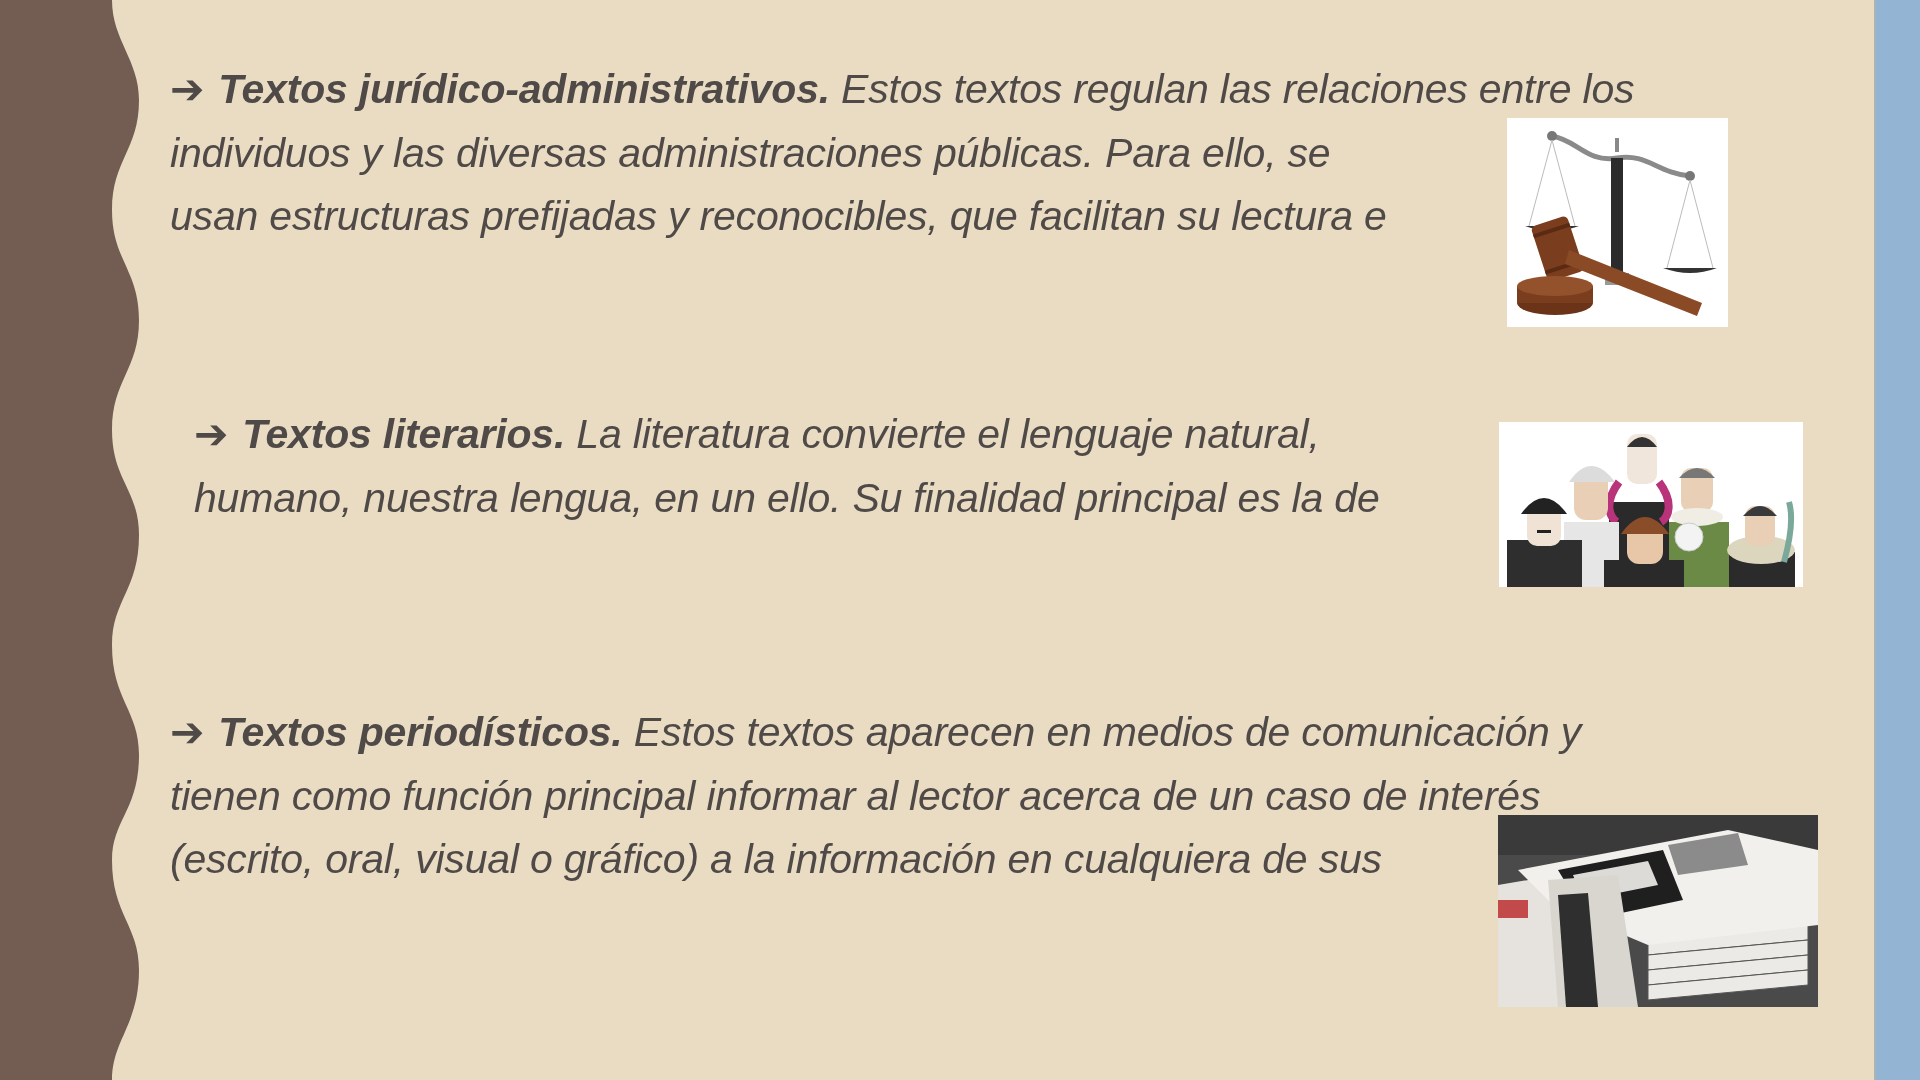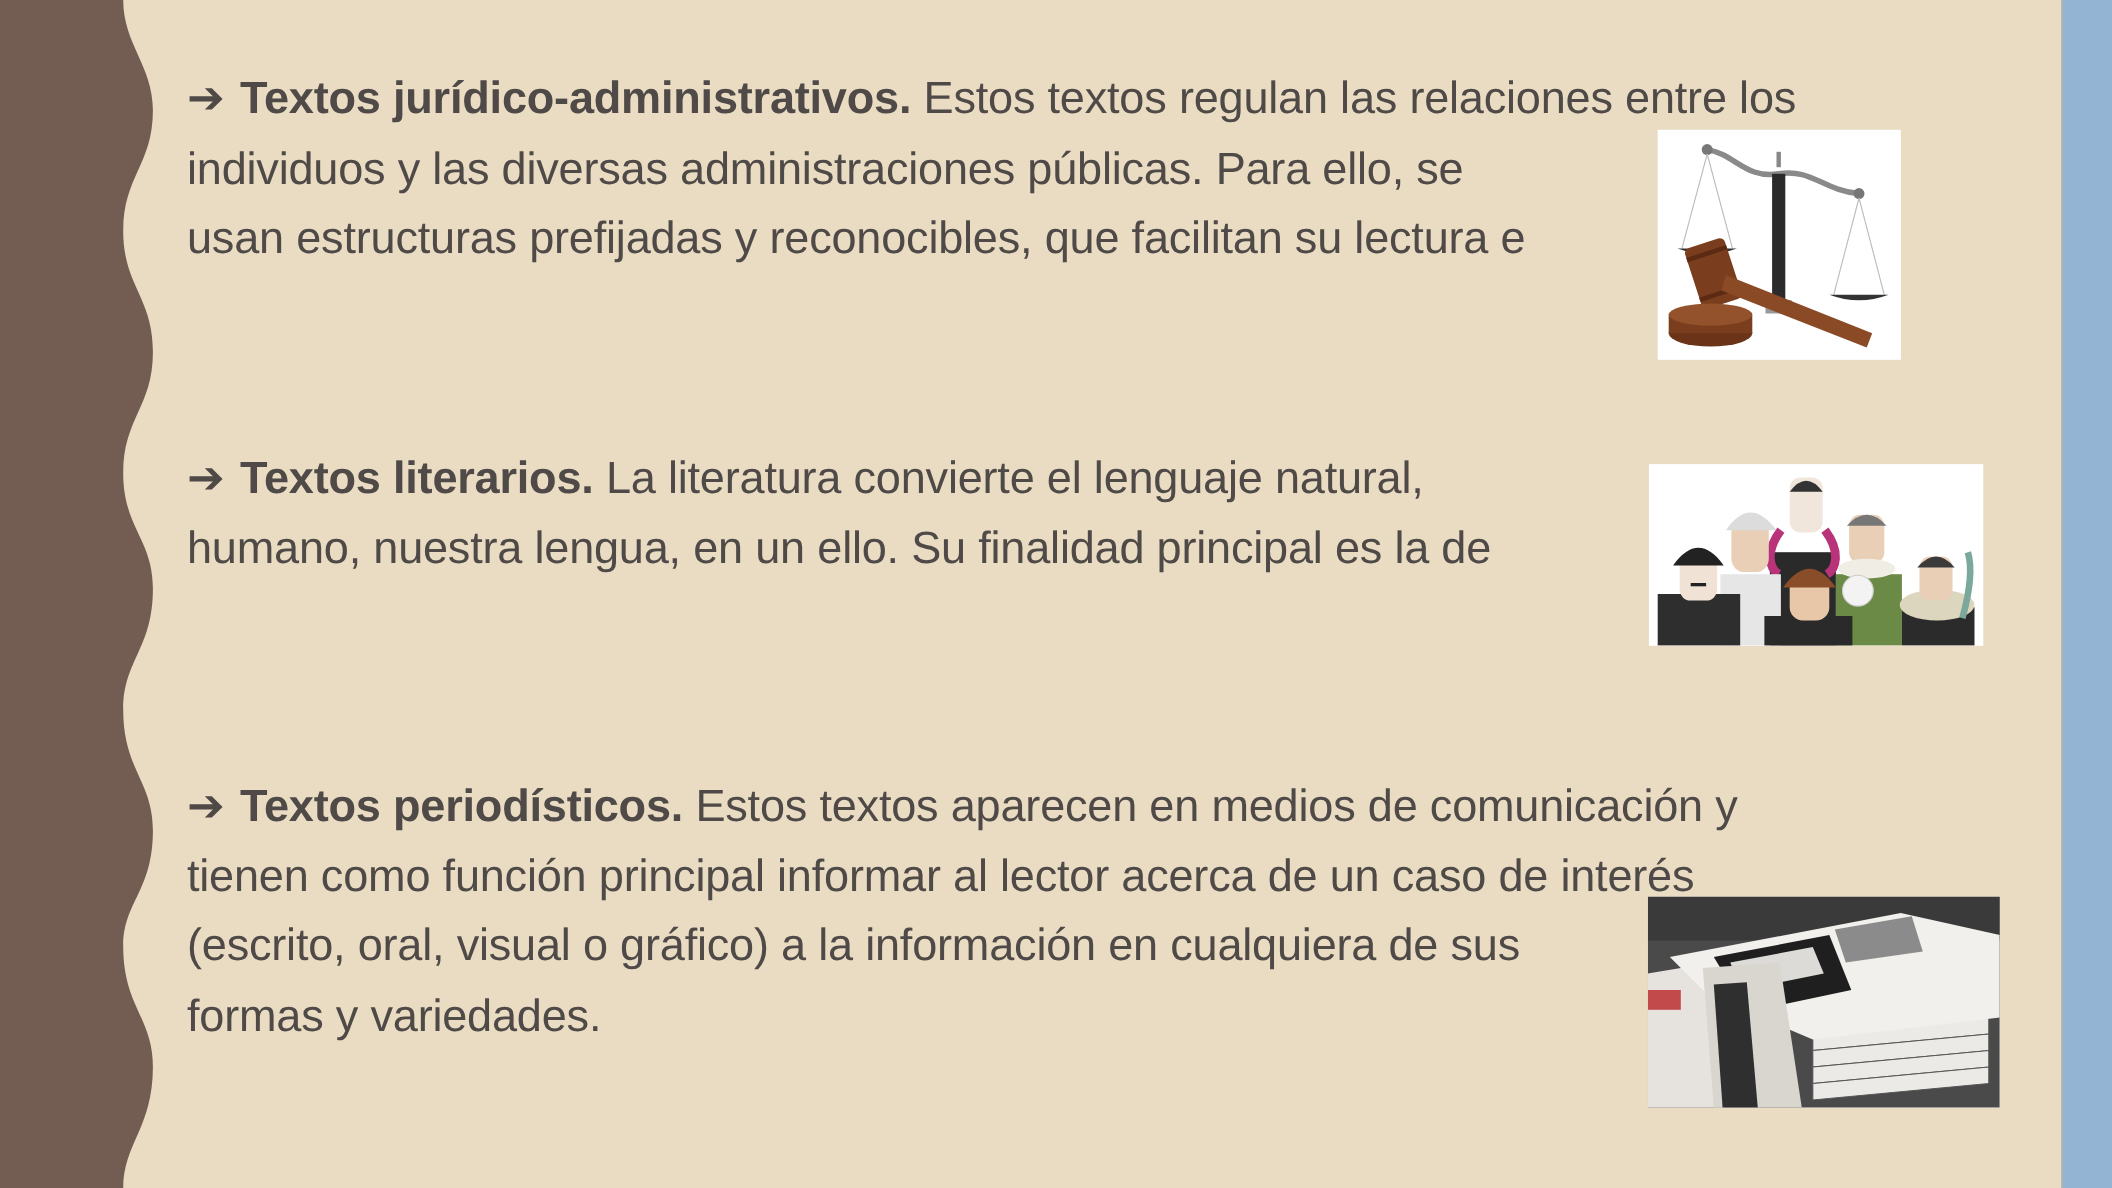--- a/index.html
+++ b/index.html
@@ -38,31 +38,32 @@
       position: absolute;
       left: 170px;
       font-size: 41px;
       line-height: 63.5px;
       white-space: nowrap;
       letter-spacing: -0.2px;
     }
     .para .line {
       display: block;
       height: 63.5px;
+      font-style: italic;
     }
     .para .arrow {
       font-weight: bold;
       display: inline-block;
       margin-right: 14px;
     }
     .para .heading {
       font-weight: bold;
     }
     .p1 { top: 58px; }
-    .p2 { top: 403px; }
+    .p2 { top: 403px; margin-left: 24px; }
     .p3 { top: 701px; }
 
     .pic {
       position: absolute;
       background: #ffffff;
       overflow: hidden;
     }
     .pic-justice { left: 1507px; top: 118px; width: 221px; height: 209px; }
     .pic-writers { left: 1499px; top: 422px; width: 304px; height: 165px; }
     .pic-news    { left: 1498px; top: 815px; width: 320px; height: 192px; background: #d8d6d2; }
@@ -98,21 +99,20 @@
 
   <div class="para p2">
     <span class="line"><span class="arrow">➔</span><span class="heading">Textos literarios.</span><span> La literatura convierte el lenguaje natural,</span></span>
     <span class="line">humano, nuestra lengua, en un ello. Su finalidad principal es la de</span>
   </div>
 
   <div class="para p3">
     <span class="line"><span class="arrow">➔</span><span class="heading">Textos periodísticos.</span><span> Estos textos aparecen en medios de comunicación y</span></span>
     <span class="line">tienen como función principal informar al lector acerca de un caso de interés</span>
     <span class="line">(escrito, oral, visual o gráfico) a la información en cualquiera de sus</span>
-    <span class="line">formas y variedades.</span>
   </div>
 
   <div class="pic pic-justice">
     <svg viewBox="0 0 221 209">
       <rect width="221" height="209" fill="#ffffff"></rect>
 
       <path d="M45,18 C70,22 80,45 110,40 C140,35 150,55 183,58" stroke="#8a8a8a" stroke-width="5" fill="none"></path>
       <circle cx="45" cy="18" r="5" fill="#777"></circle>
       <circle cx="183" cy="58" r="5" fill="#777"></circle>
 

